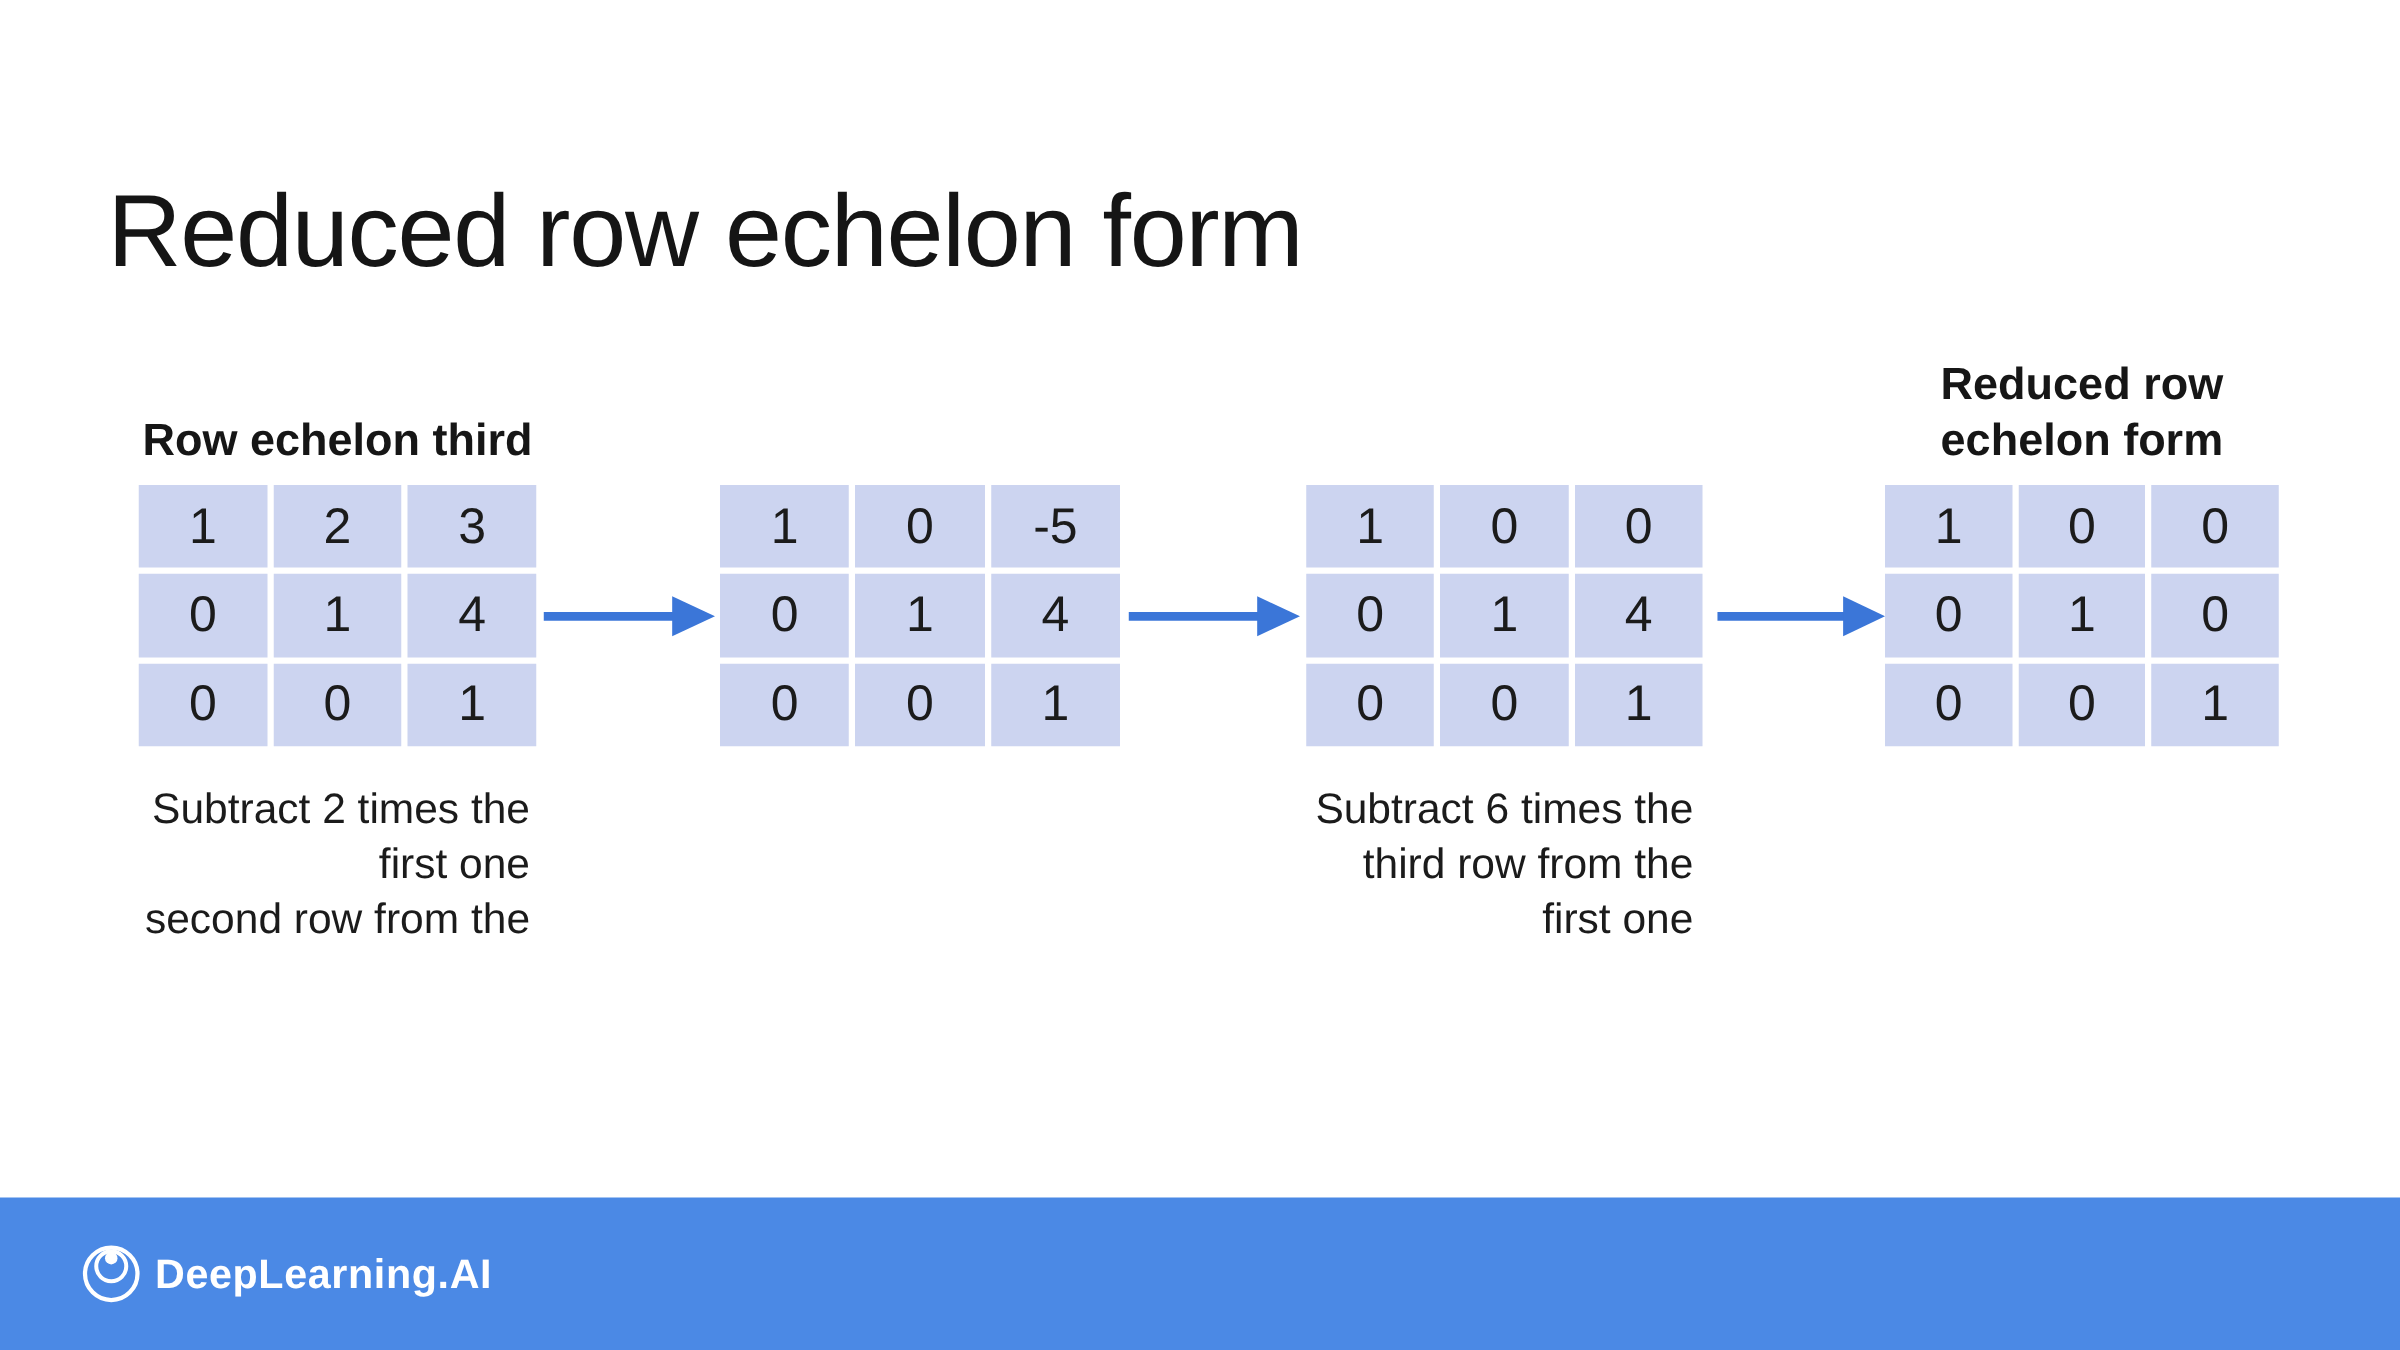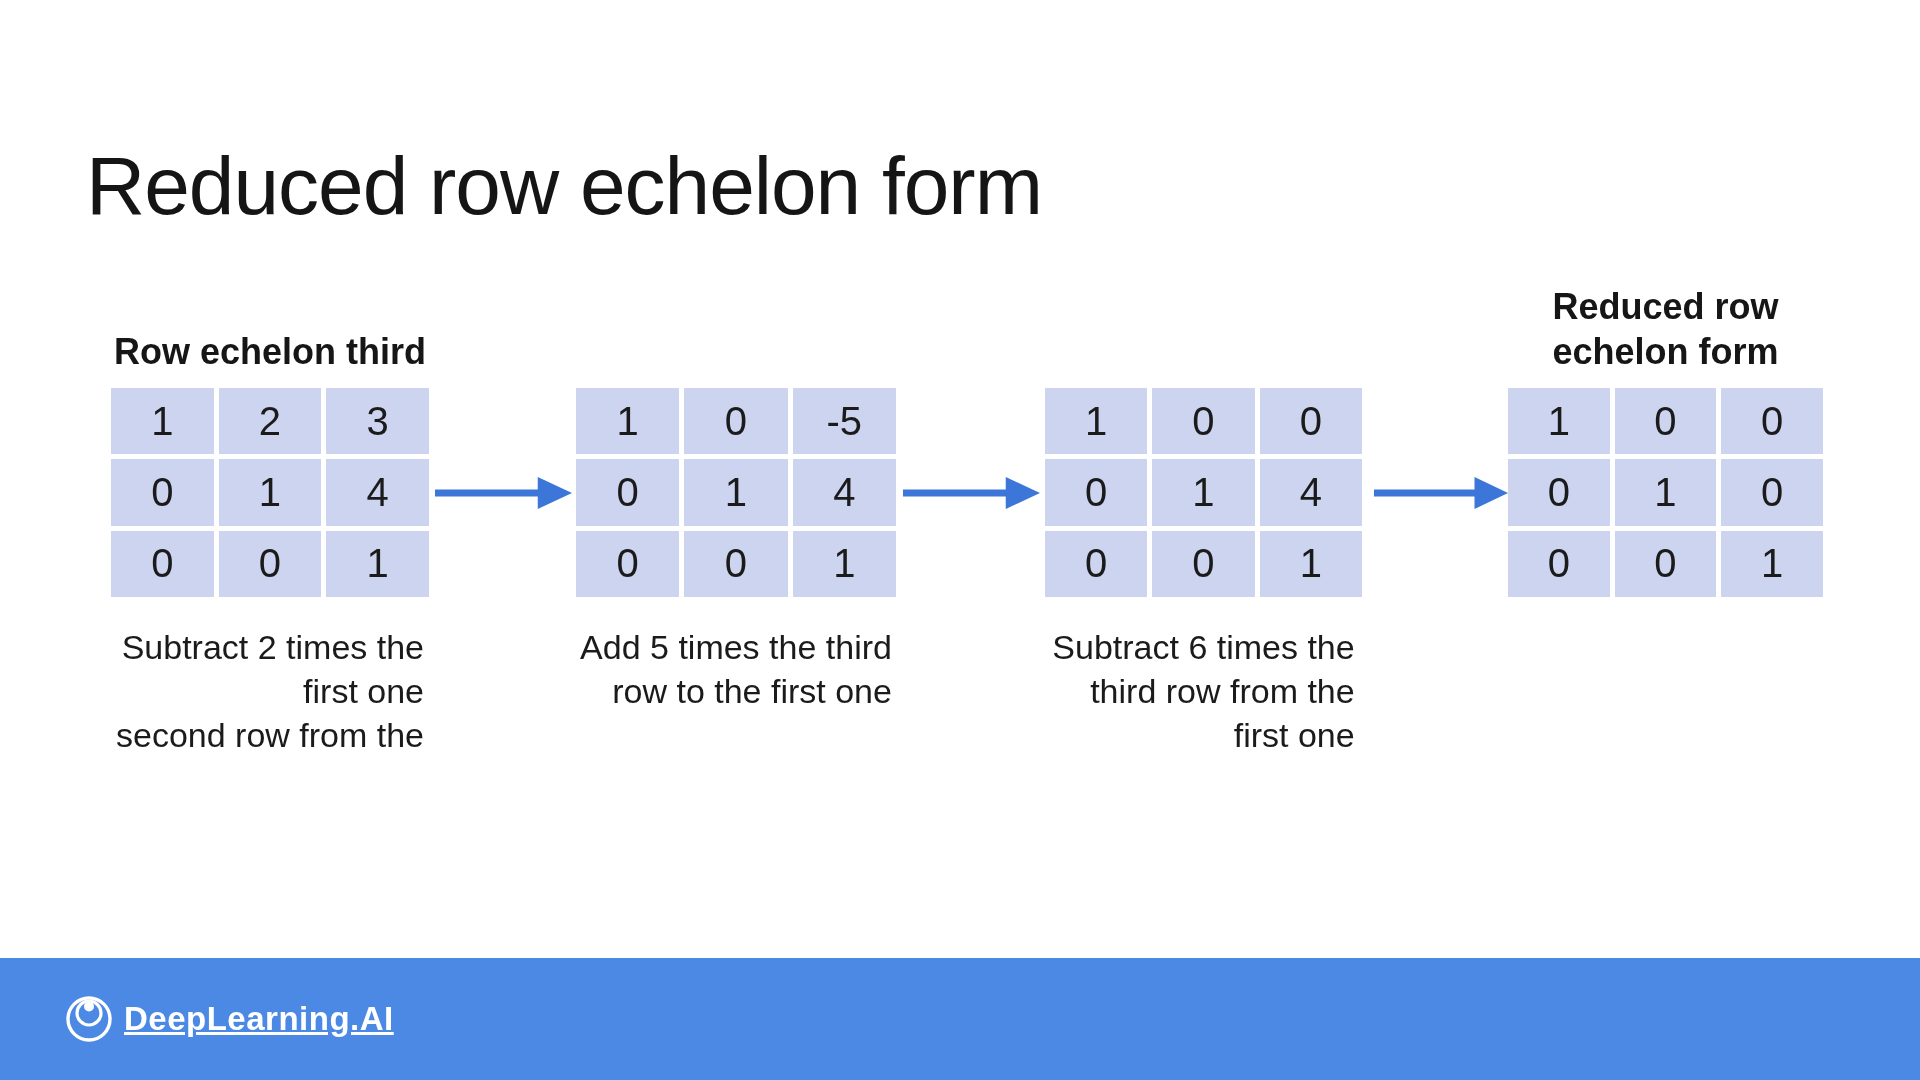--- a/index.html
+++ b/index.html
@@ -107,21 +107,20 @@
     align-items: center;
     gap: 10px;
   }
   .brand-icon svg { display: block; }
   .brand-text {
     color: #ffffff;
     font-size: 33px;
     font-weight: 700;
     letter-spacing: 0.5px;
     white-space: nowrap;
-    text-decoration: underline;
   }
 </style>
 </head>
 <body>
 
 <div class="slide">
 
   <h1 class="slide-title">Reduced row echelon form</h1>
 
   <div class="stage s0">
@@ -157,24 +156,20 @@
     <div class="matrix">
       <div class="cell">1</div>
       <div class="cell">0</div>
       <div class="cell">-5</div>
       <div class="cell">0</div>
       <div class="cell">1</div>
       <div class="cell">4</div>
       <div class="cell">0</div>
       <div class="cell">0</div>
       <div class="cell">1</div>
-    </div>
-    <div class="stage-caption">
-      <div>Add 5 times the third</div>
-      <div>row to the first one</div>
     </div>
   </div>
 
   <div class="arrow a1">
     <svg viewBox="0 0 140 36" preserveAspectRatio="none" aria-hidden="true">
       <line x1="2" y1="18" x2="107" y2="18" stroke="currentColor" stroke-width="7"></line>
       <polygon points="104,2 138,18 104,34" fill="currentColor"></polygon>
     </svg>
   </div>
 

